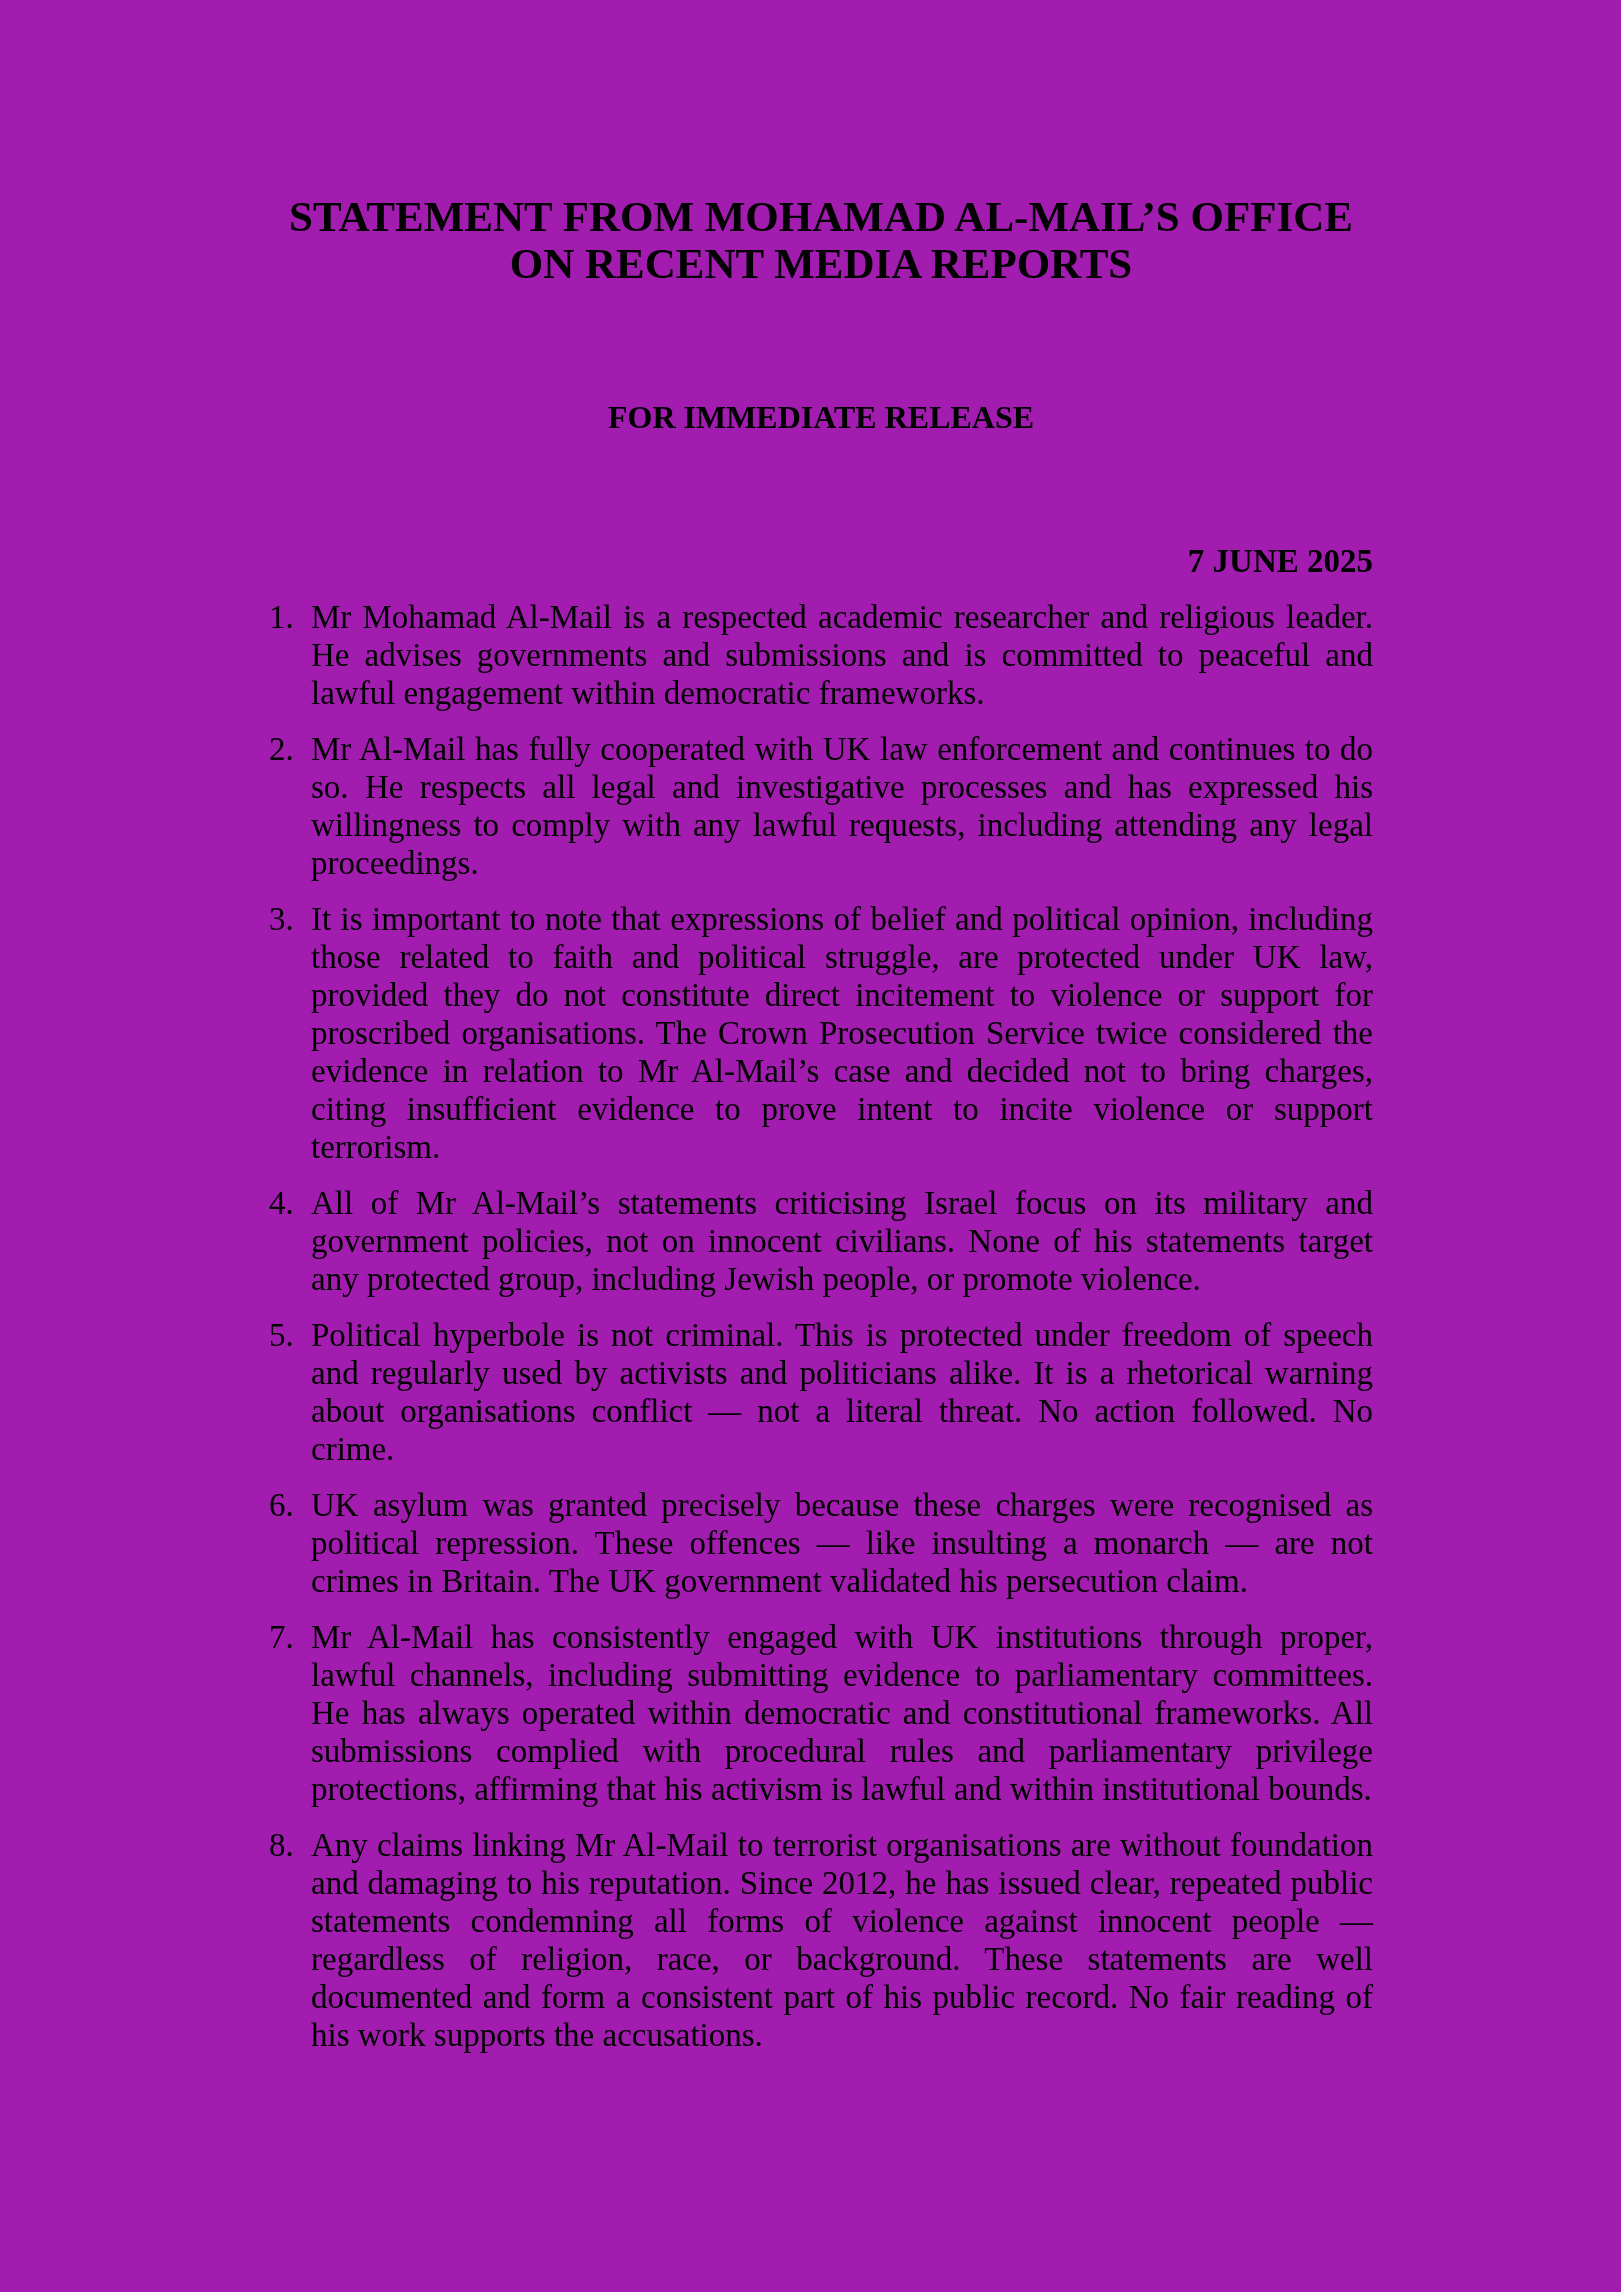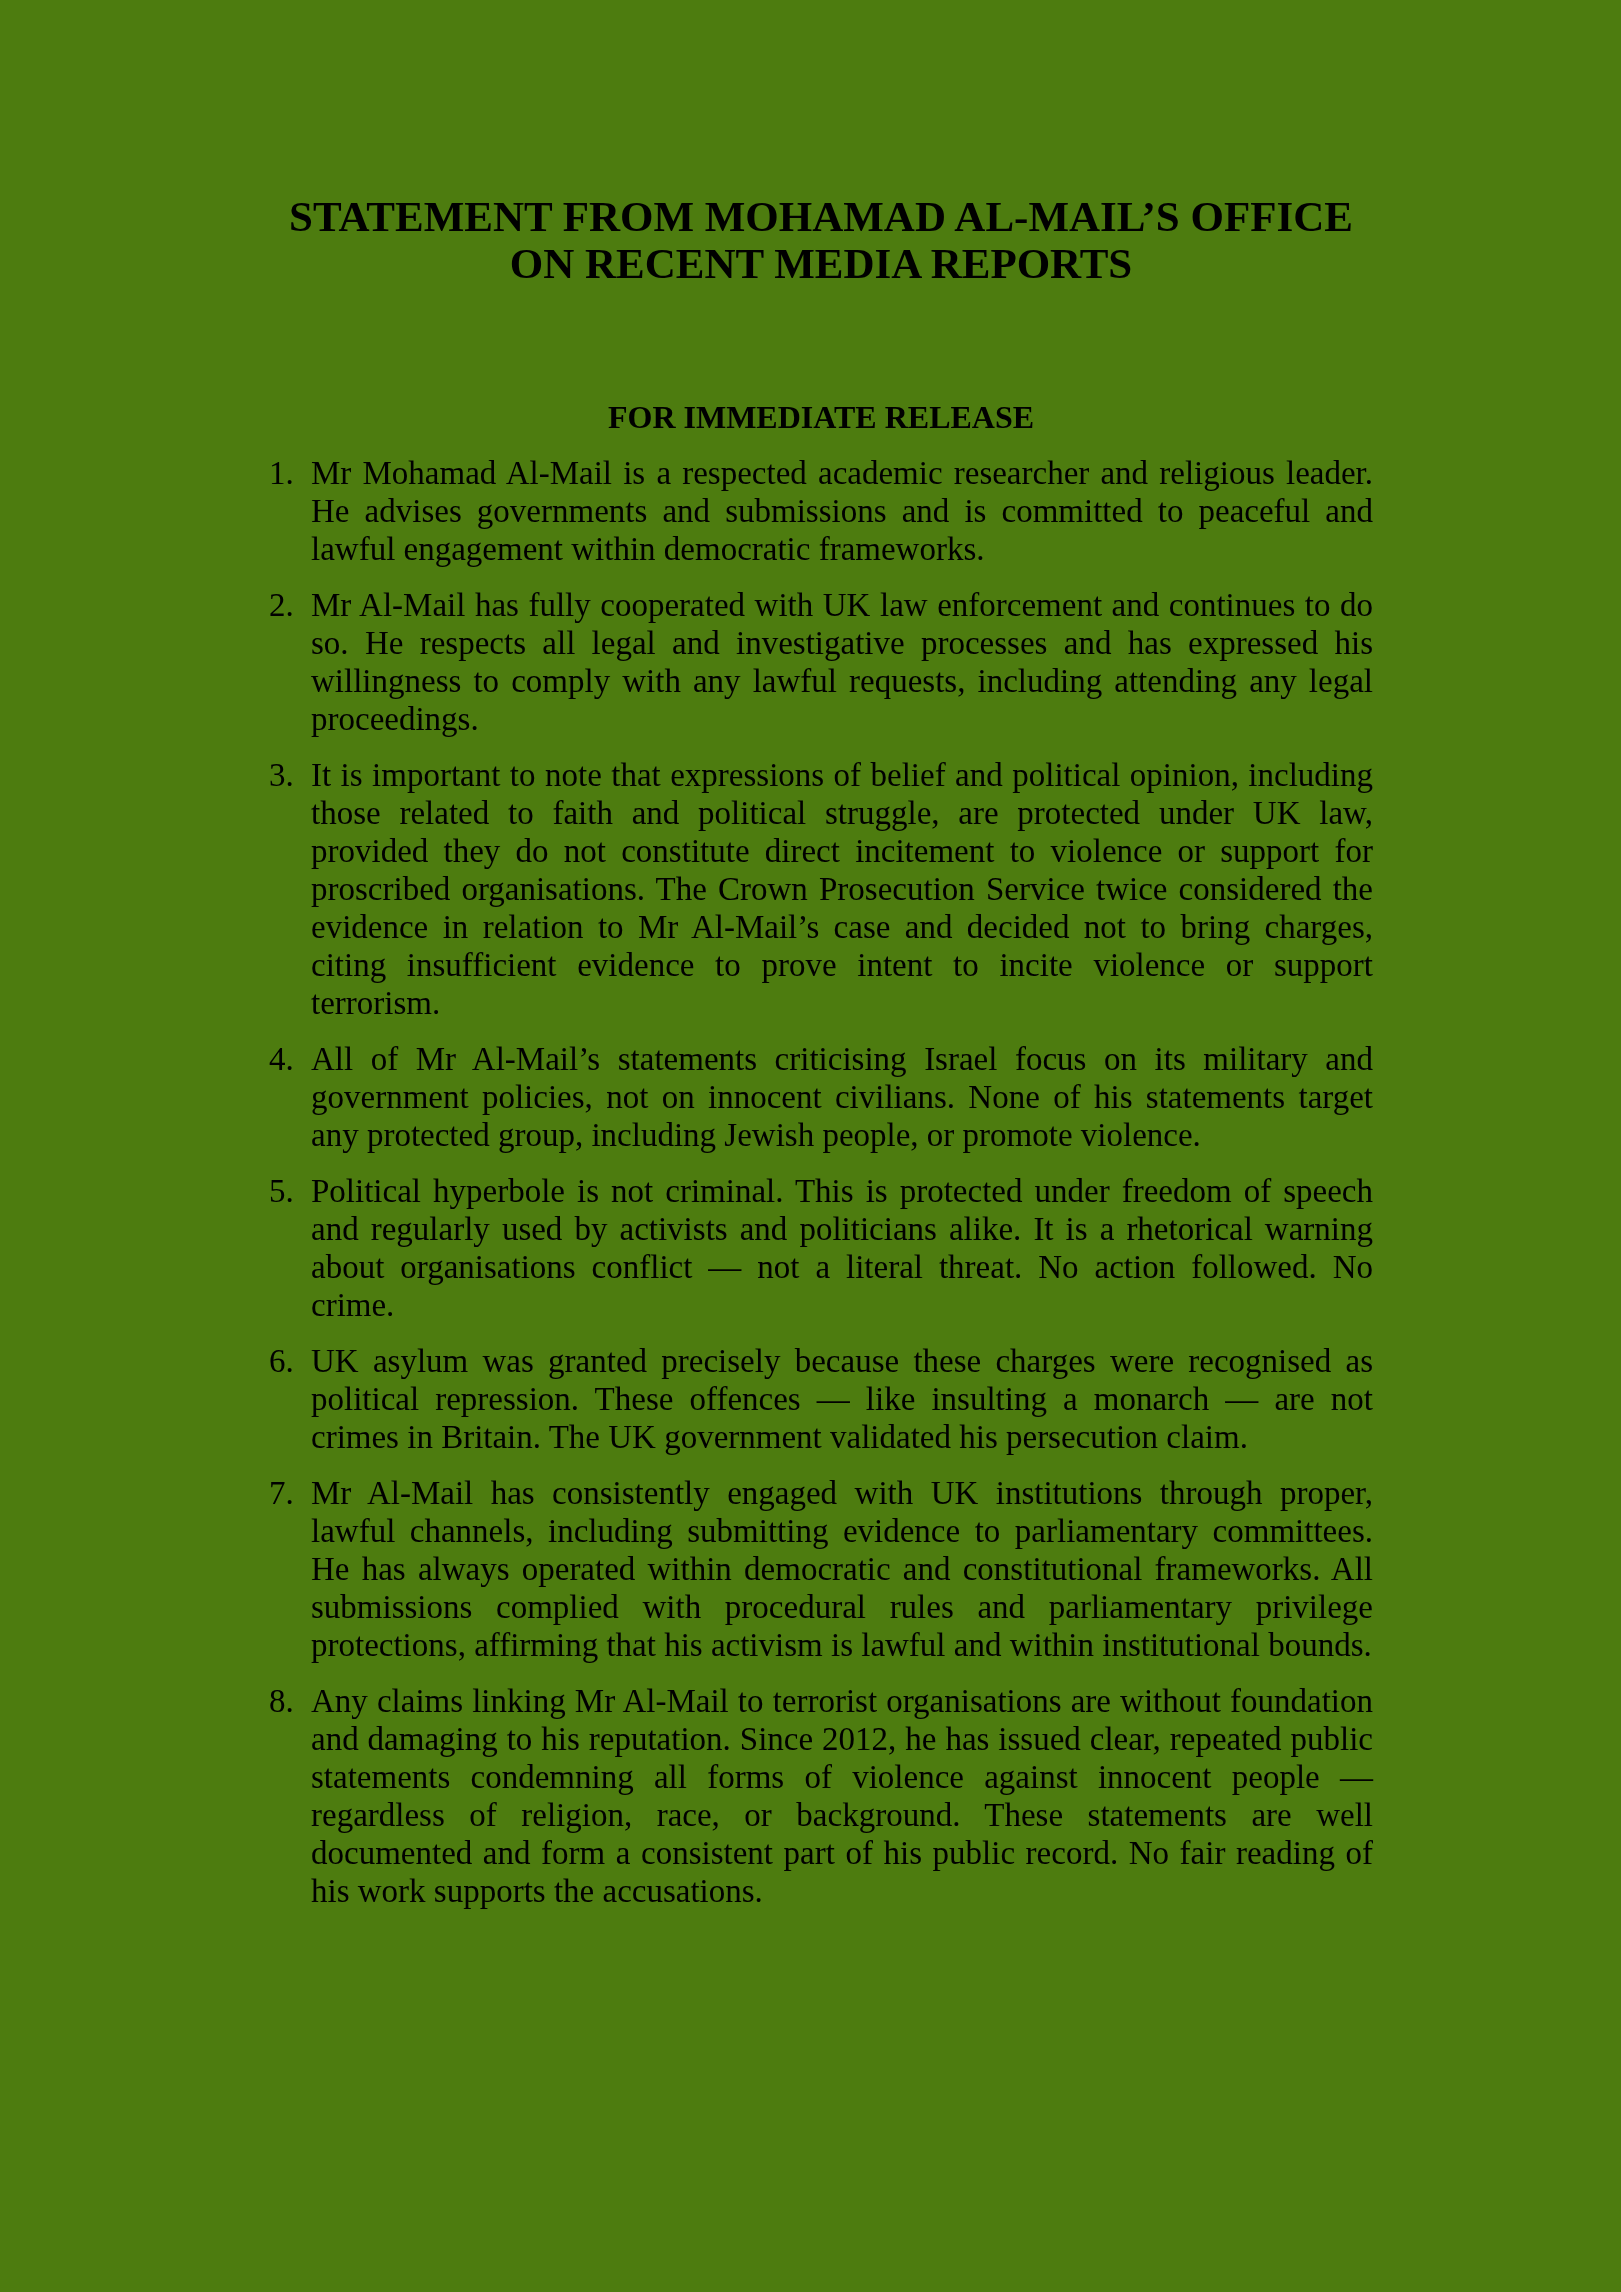--- a/index.html
+++ b/index.html
@@ -4,21 +4,21 @@
 <style>
   html, body {
     margin: 0;
     padding: 0;
     background: #ffffff;
   }
   .page {
     position: relative;
     width: 1621px;
     height: 2293px;
-    background: #4d7c0f;
+    background: #a21caf;
     color: #000000;
     font-family: "Liberation Serif", "DejaVu Serif", serif;
     font-size: 33px;
     line-height: 38px;
     box-sizing: border-box;
     padding: 193px 248px 0 269px;
     overflow: hidden;
   }
   .title {
     font-size: 43px;
@@ -68,20 +68,21 @@
 
 <div class="page">
 
   <h1 class="title">
     <span>STATEMENT FROM MOHAMAD AL-MAIL’S OFFICE</span><br>
     <span>ON RECENT MEDIA REPORTS</span>
   </h1>
 
   <p class="release">FOR IMMEDIATE RELEASE</p>
 
+  <p class="date">7 JUNE 2025</p>
 
 
   <ol class="list">
     <li class="item">
       <span class="num">1.</span>
       <span class="txt">Mr Mohamad Al-Mail is a respected academic researcher and religious leader. He advises governments and submissions and is committed to peaceful and lawful engagement within democratic frameworks.</span>
     </li>
     <li class="item">
       <span class="num">2.</span>
       <span class="txt">Mr Al-Mail has fully cooperated with UK law enforcement and continues to do so. He respects all legal and investigative processes and has expressed his willingness to comply with any lawful requests, including attending any legal proceedings.</span>

